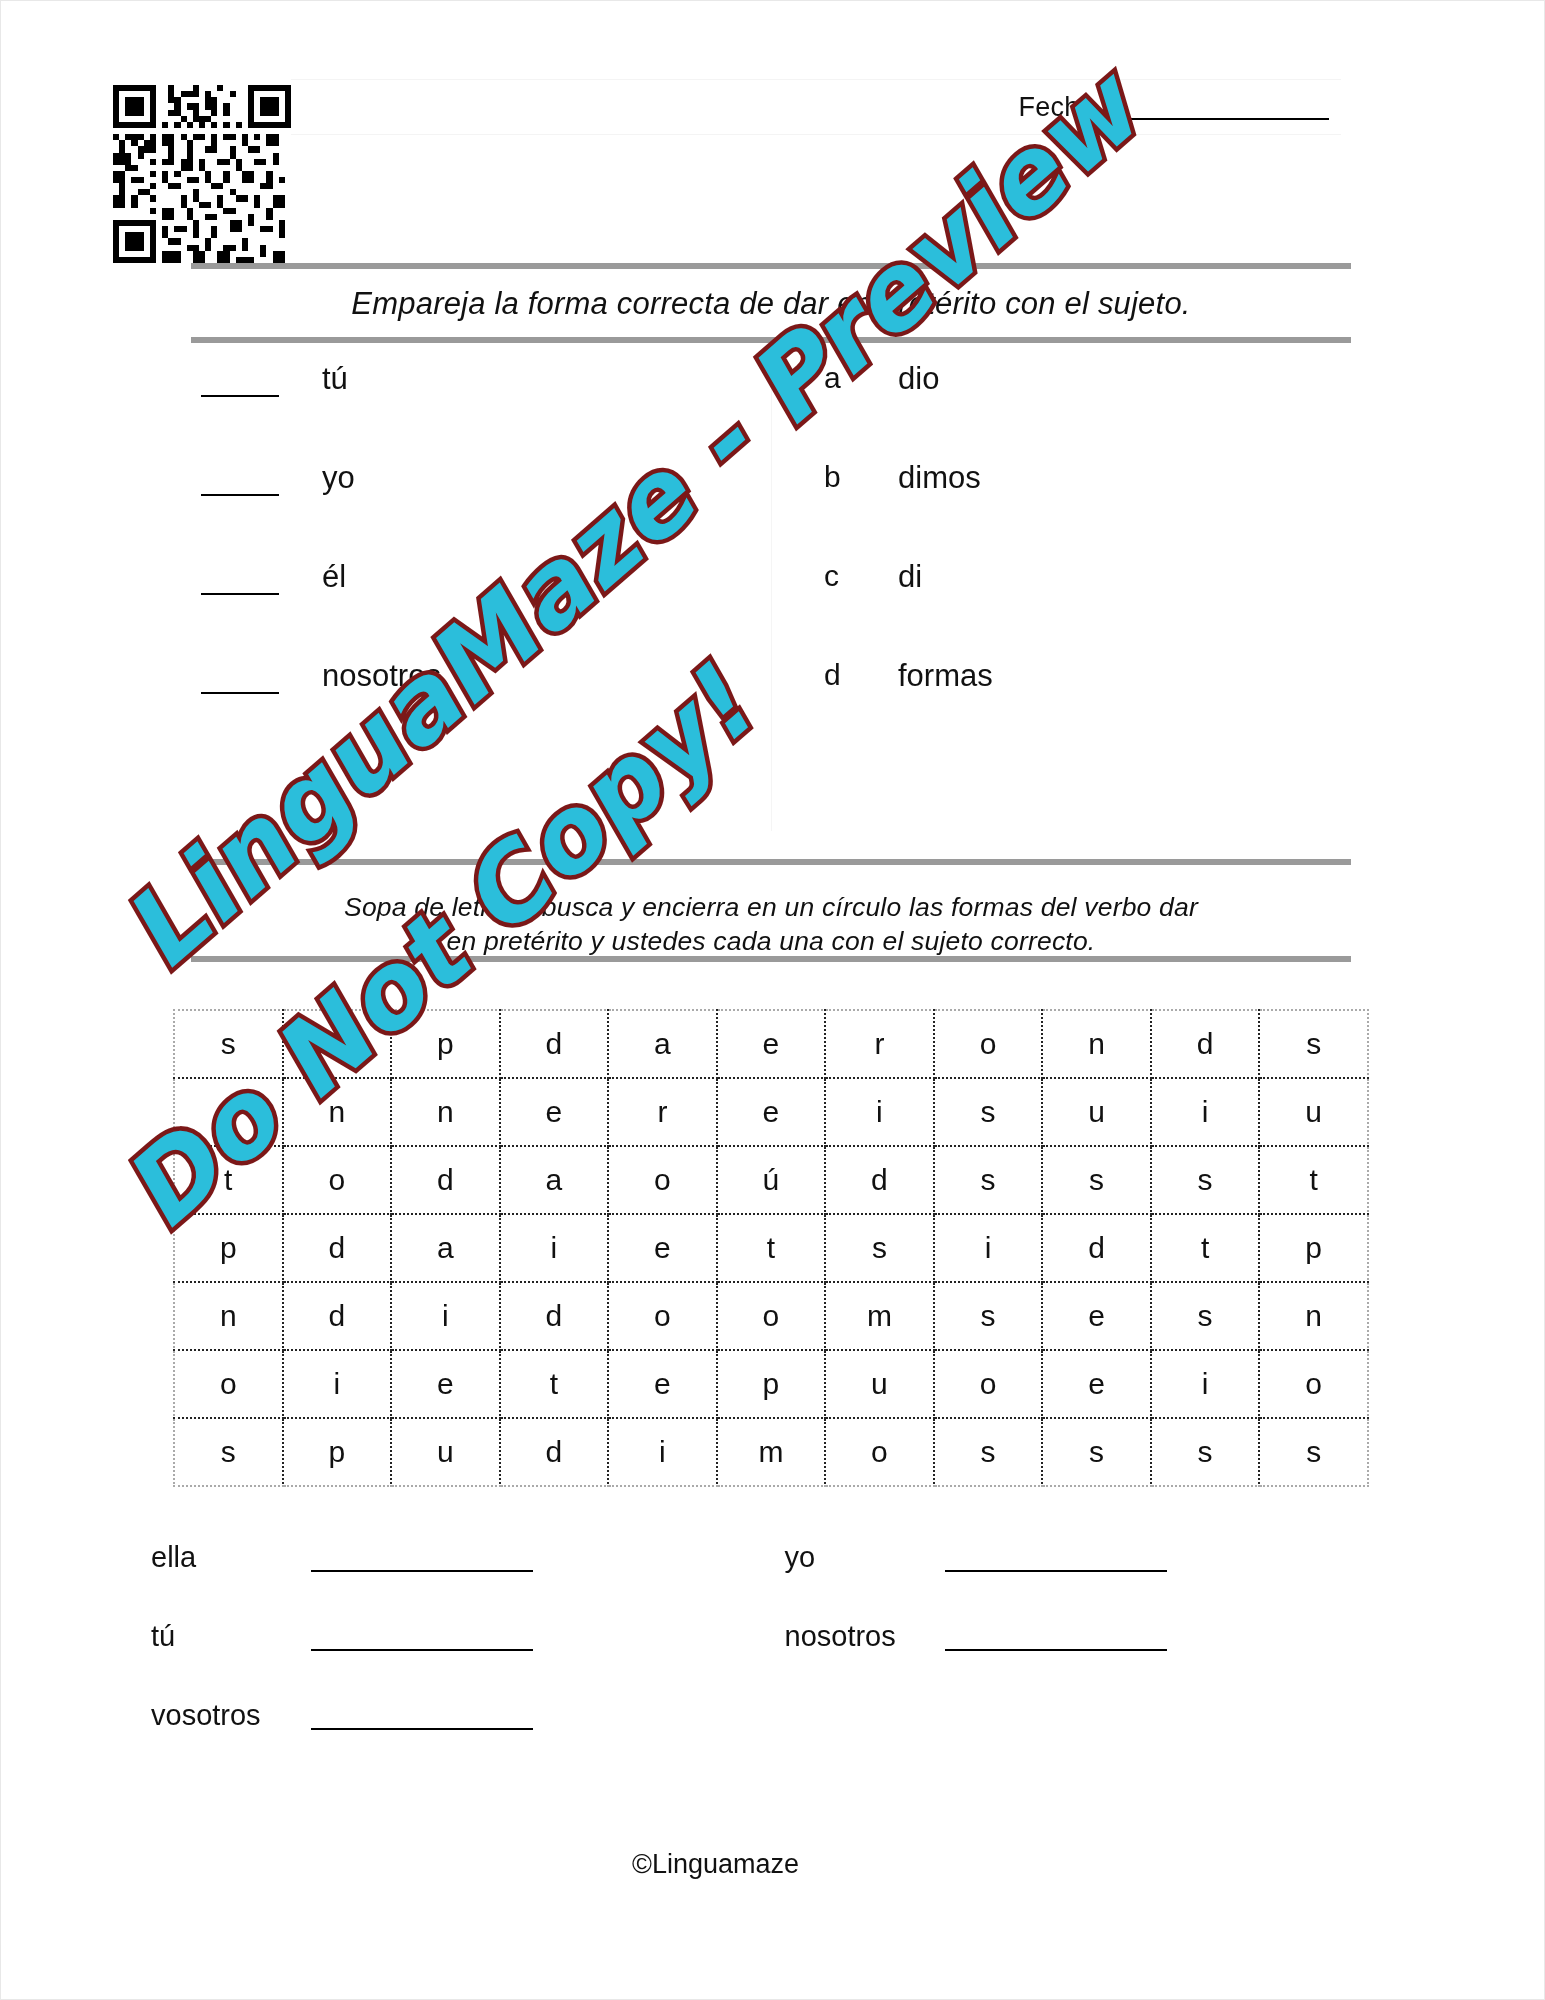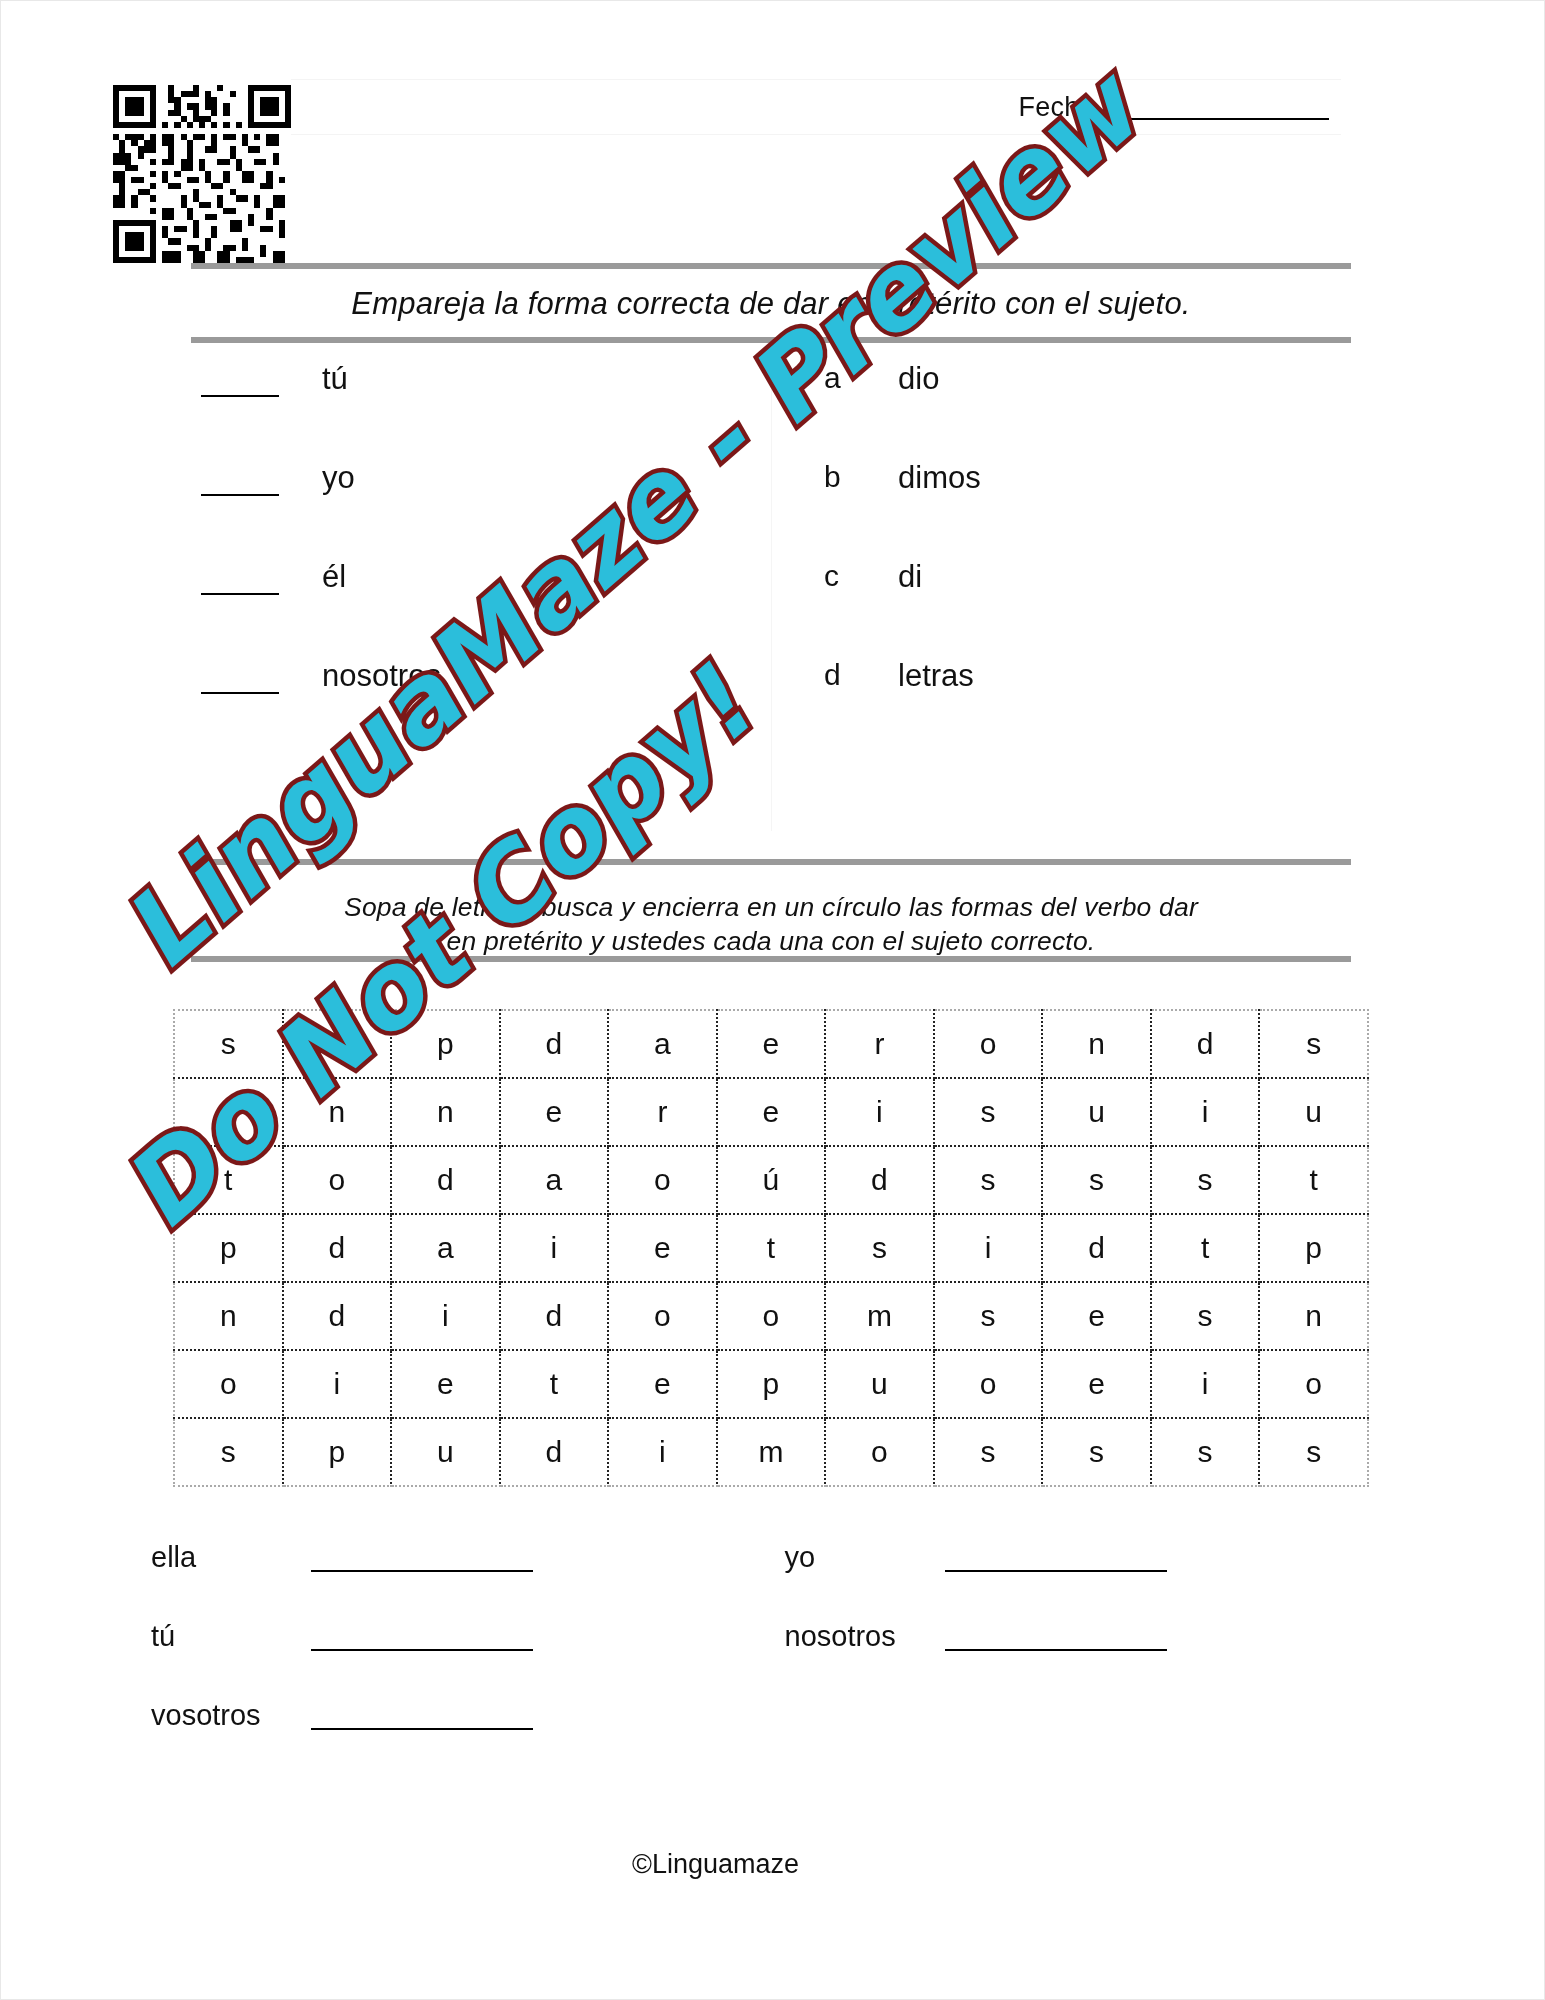--- a/index.html
+++ b/index.html
@@ -425,21 +425,21 @@
       <div class="match-row">
         <span class="letter-key">b</span>
         <span class="answer-text">dimos</span>
       </div>
       <div class="match-row">
         <span class="letter-key">c</span>
         <span class="answer-text">di</span>
       </div>
       <div class="match-row">
         <span class="letter-key">d</span>
-        <span class="answer-text">letras</span>
+        <span class="answer-text">formas</span>
       </div>
     </div>
   </div>
 
   <div class="rule" style="top:858px"></div>
   <div class="instruction small" style="top:876px">
     <div>Sopa de letras - busca y encierra en un círculo las formas del verbo dar</div>
     <div>en pretérito y ustedes cada una con el sujeto correcto.</div>
   </div>
   <div class="rule" style="top:955px"></div>

